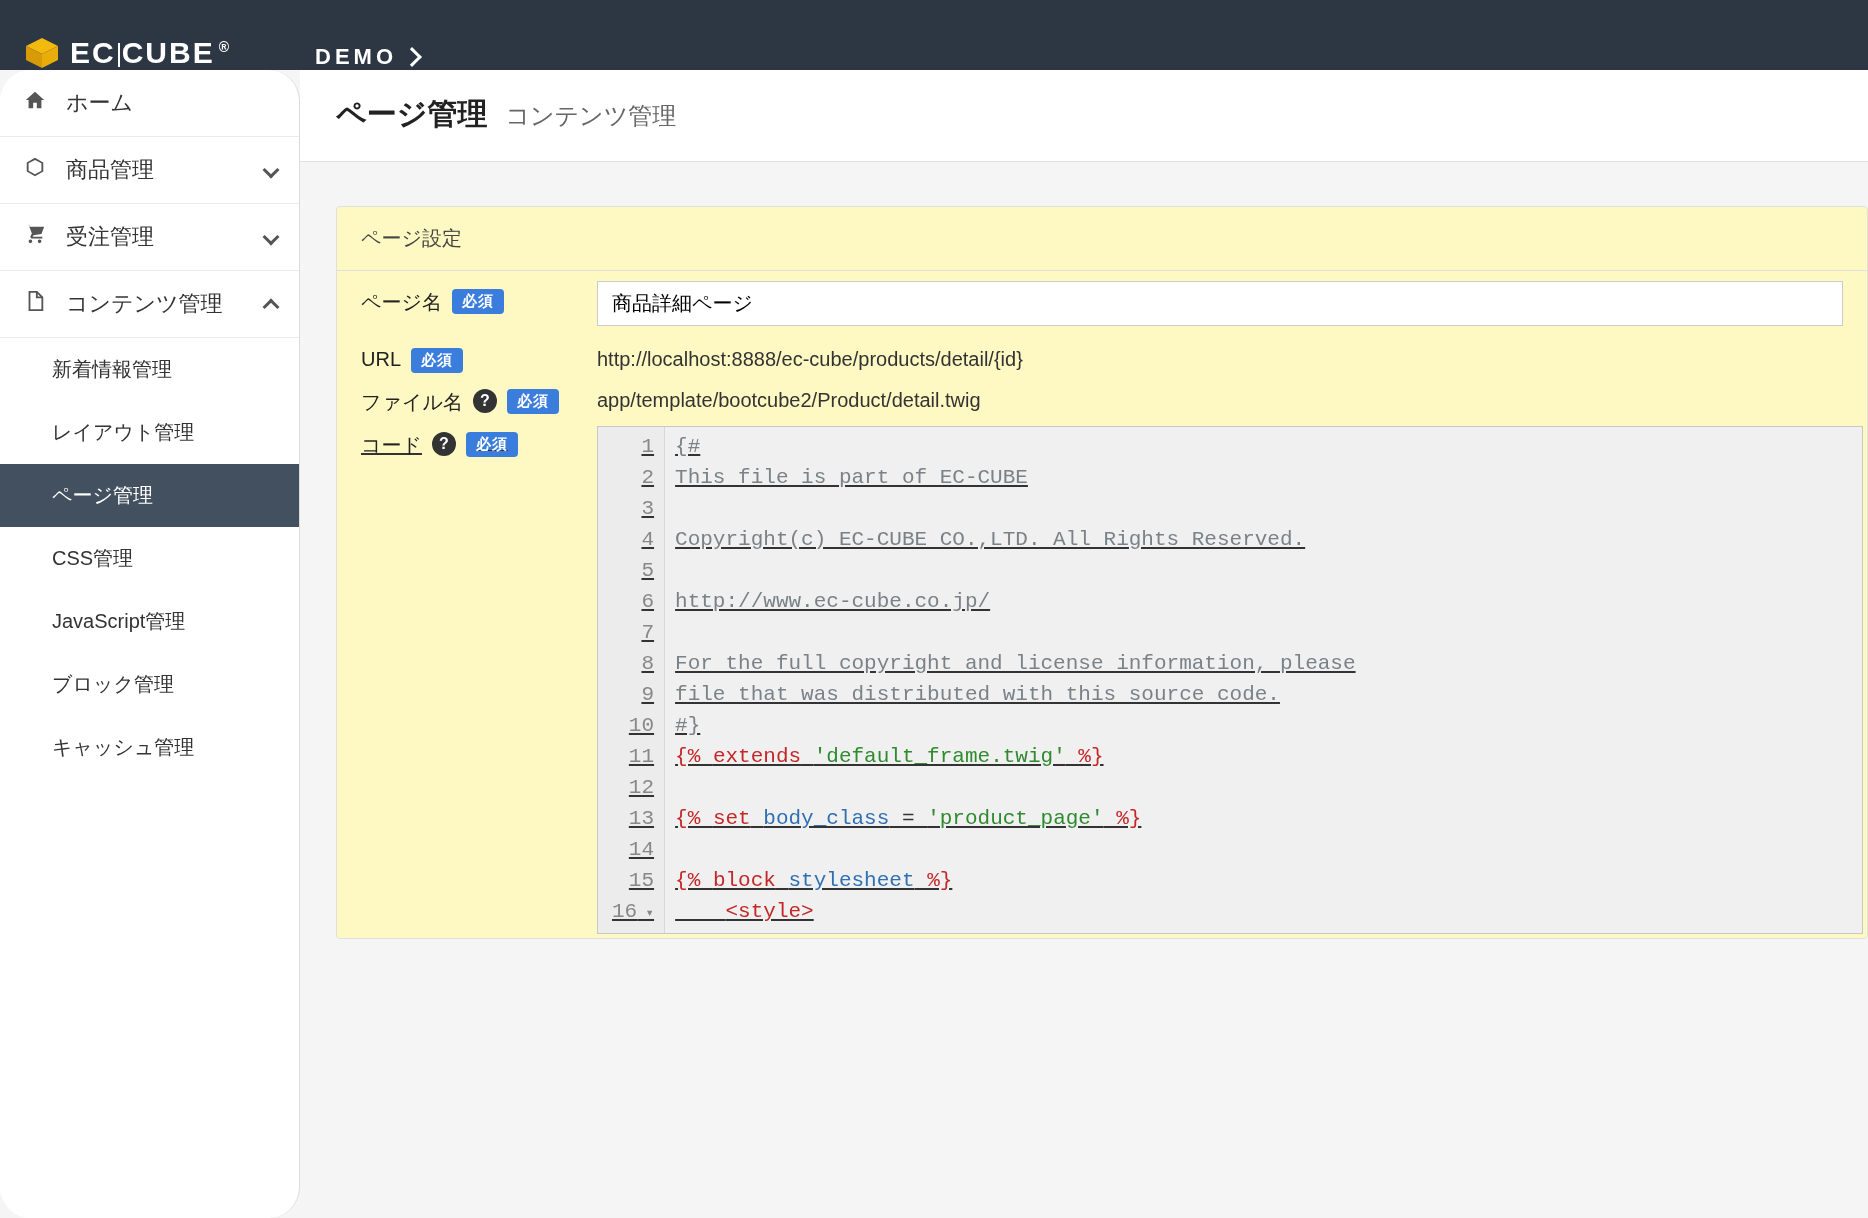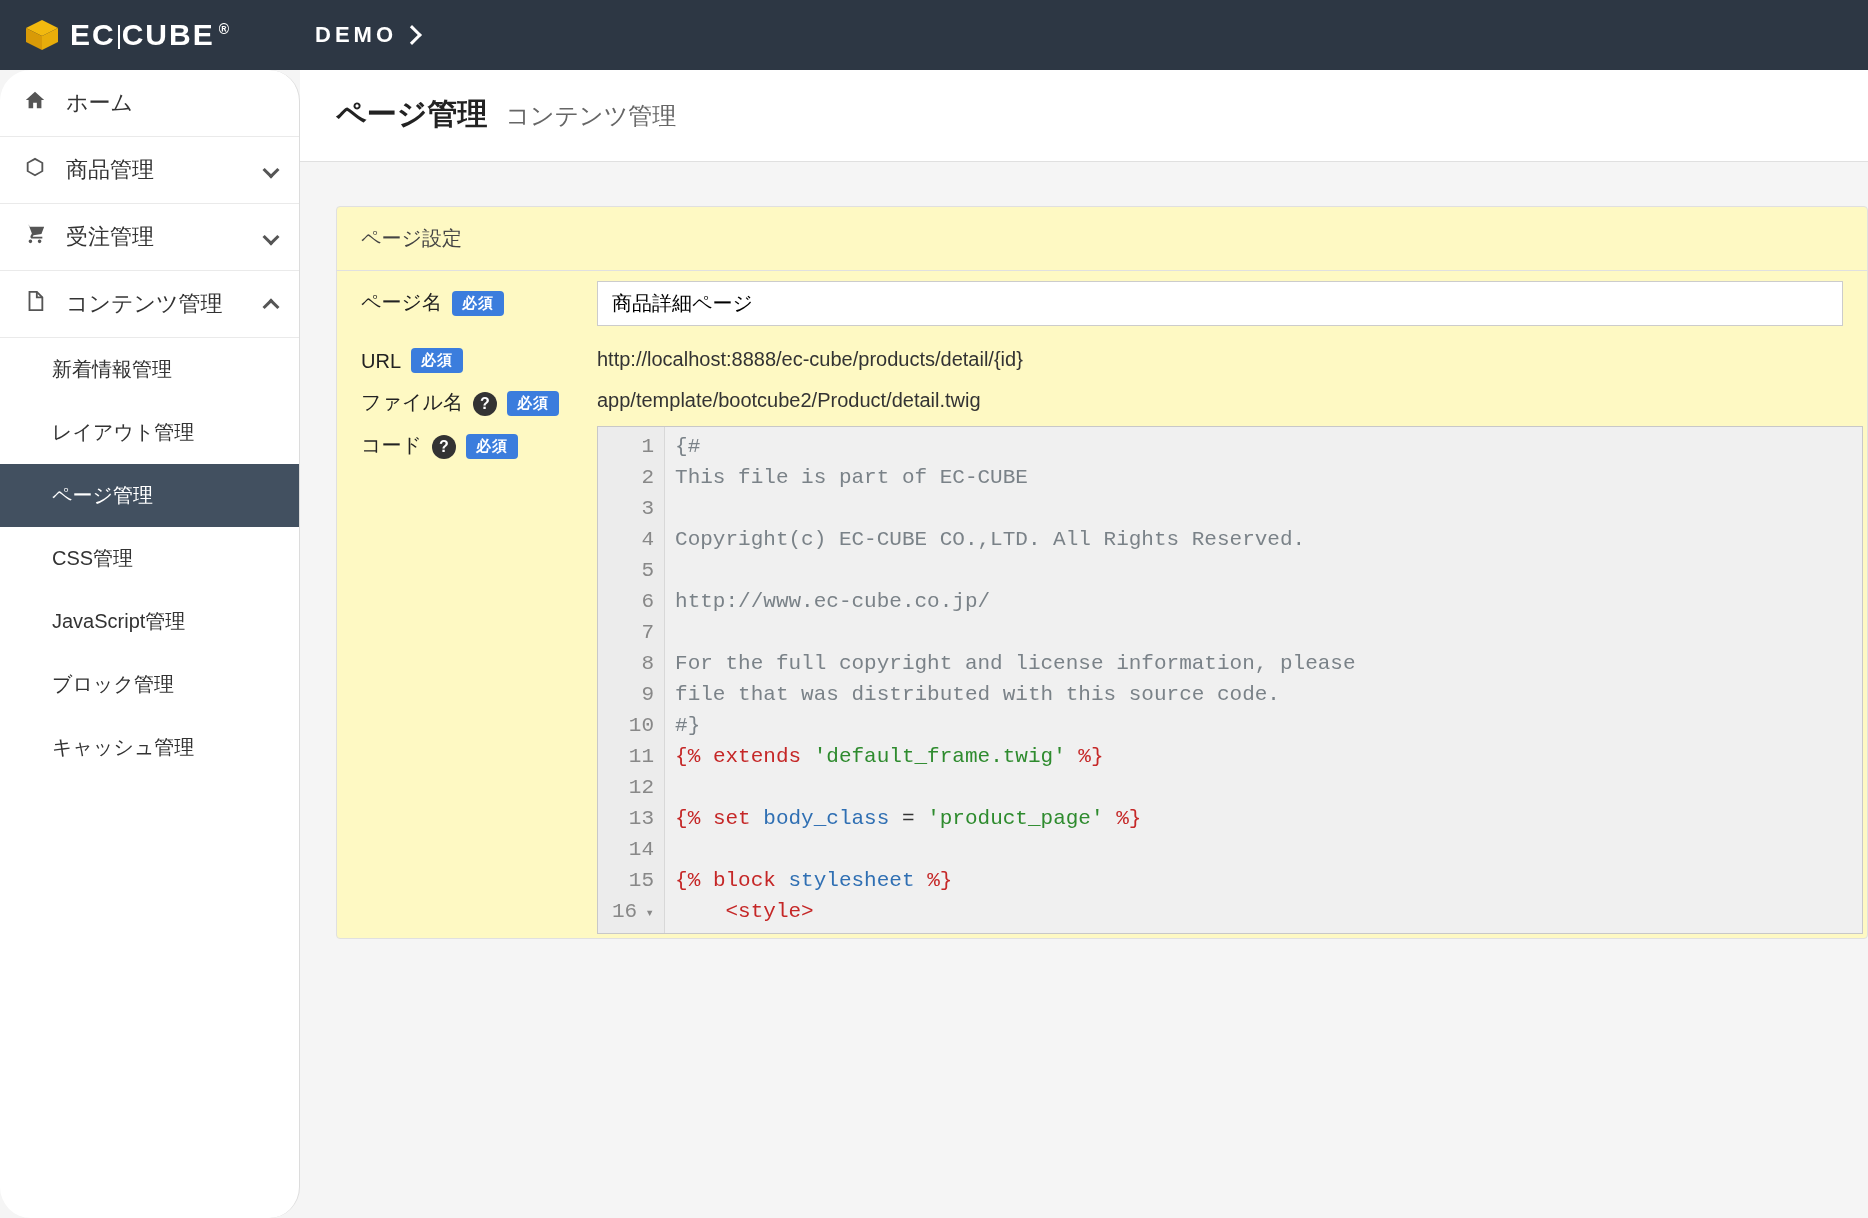--- a/index.html
+++ b/index.html
@@ -9,21 +9,21 @@
     font-size: 18px;
     color: #333;
     background: #f5f5f5;
   }
   .app { display: flex; flex-direction: column; height: 100vh; width: 100vw; }
   .topbar {
     height: 70px;
     background: #2d3744;
     color: #fff;
     display: flex;
-    align-items: center;
+    align-items: flex-end;
     padding: 0 24px;
     gap: 44px;
   }
   .logo { display: flex; align-items: center; gap: 10px; font-size: 30px; font-weight: 700; letter-spacing: 2px; }
   .logo-cube {
     width: 36px; height: 30px; position: relative; display: inline-block;
   }
   .logo-cube svg { width: 36px; height: 30px; }
   .logo-text { white-space: nowrap; }
   .logo-sep { display: inline-block; width: 2px; height: 24px; background: #fff; margin: 0 2px; vertical-align: middle; }
@@ -84,21 +84,21 @@
     border-bottom: 1px solid #e0e0e0;
   }
   .form-row {
     display: flex;
     padding: 10px 24px 4px 24px;
     align-items: flex-start;
     gap: 18px;
   }
   .fr-label {
     width: 218px;
-    display: flex; align-items: flex-end; gap: 10px;
+    display: flex; align-items: flex-start; gap: 10px;
     font-size: 20px; color: #222; font-weight: 500;
     padding-top: 8px;
   }
   .badge-help {
     width: 24px; height: 24px; border-radius: 50%;
     background: #333; color: #fff; font-size: 16px; font-weight: 700;
     display: inline-flex; align-items: center; justify-content: center;
     cursor: pointer;
   }
   .badge-req {
@@ -248,21 +248,21 @@
           <div class="fr-label">
             <span>ファイル名</span>
             <span class="badge-help">?</span>
             <span class="badge-req">必須</span>
           </div>
           <div class="fr-value">
             <div class="plain-text">app/template/bootcube2/Product/detail.twig</div>
           </div>
         </div>
 
-        <div class="form-row" style="padding-top:4px; padding-right:4px;">
+        <div class="form-row" style="padding-top:4px; padding-right:4px;text-decoration:underline;">
           <div class="fr-label">
             <span>コード</span>
             <span class="badge-help">?</span>
             <span class="badge-req">必須</span>
           </div>
           <div class="fr-value" style="padding-right:0;">
             <div class="code-editor">
               <div class="gutter" id="gutter">
                   <div>1</div>
                   <div>2</div>

